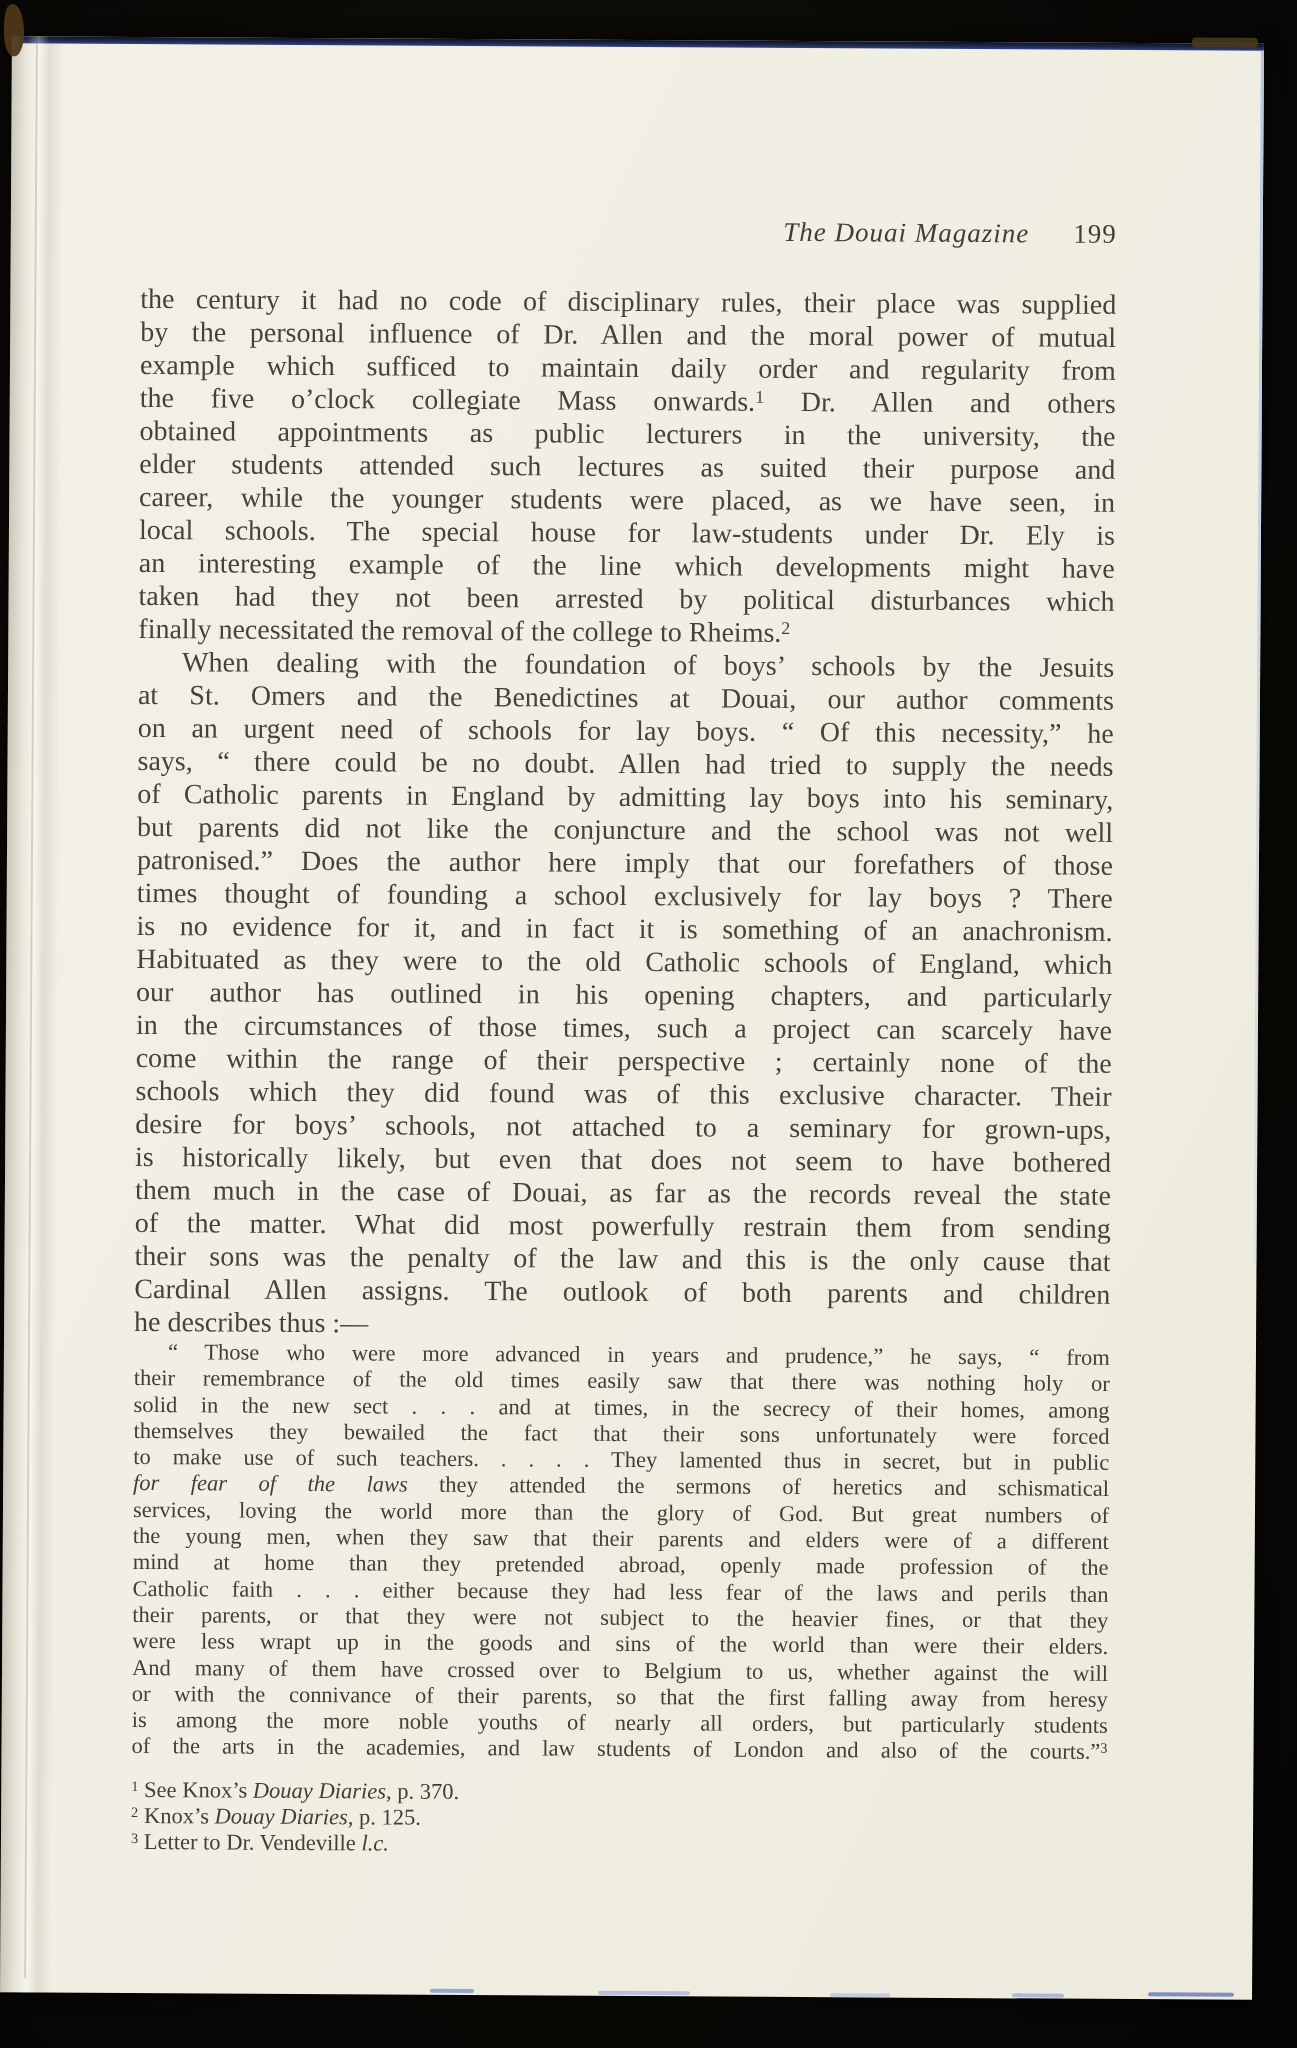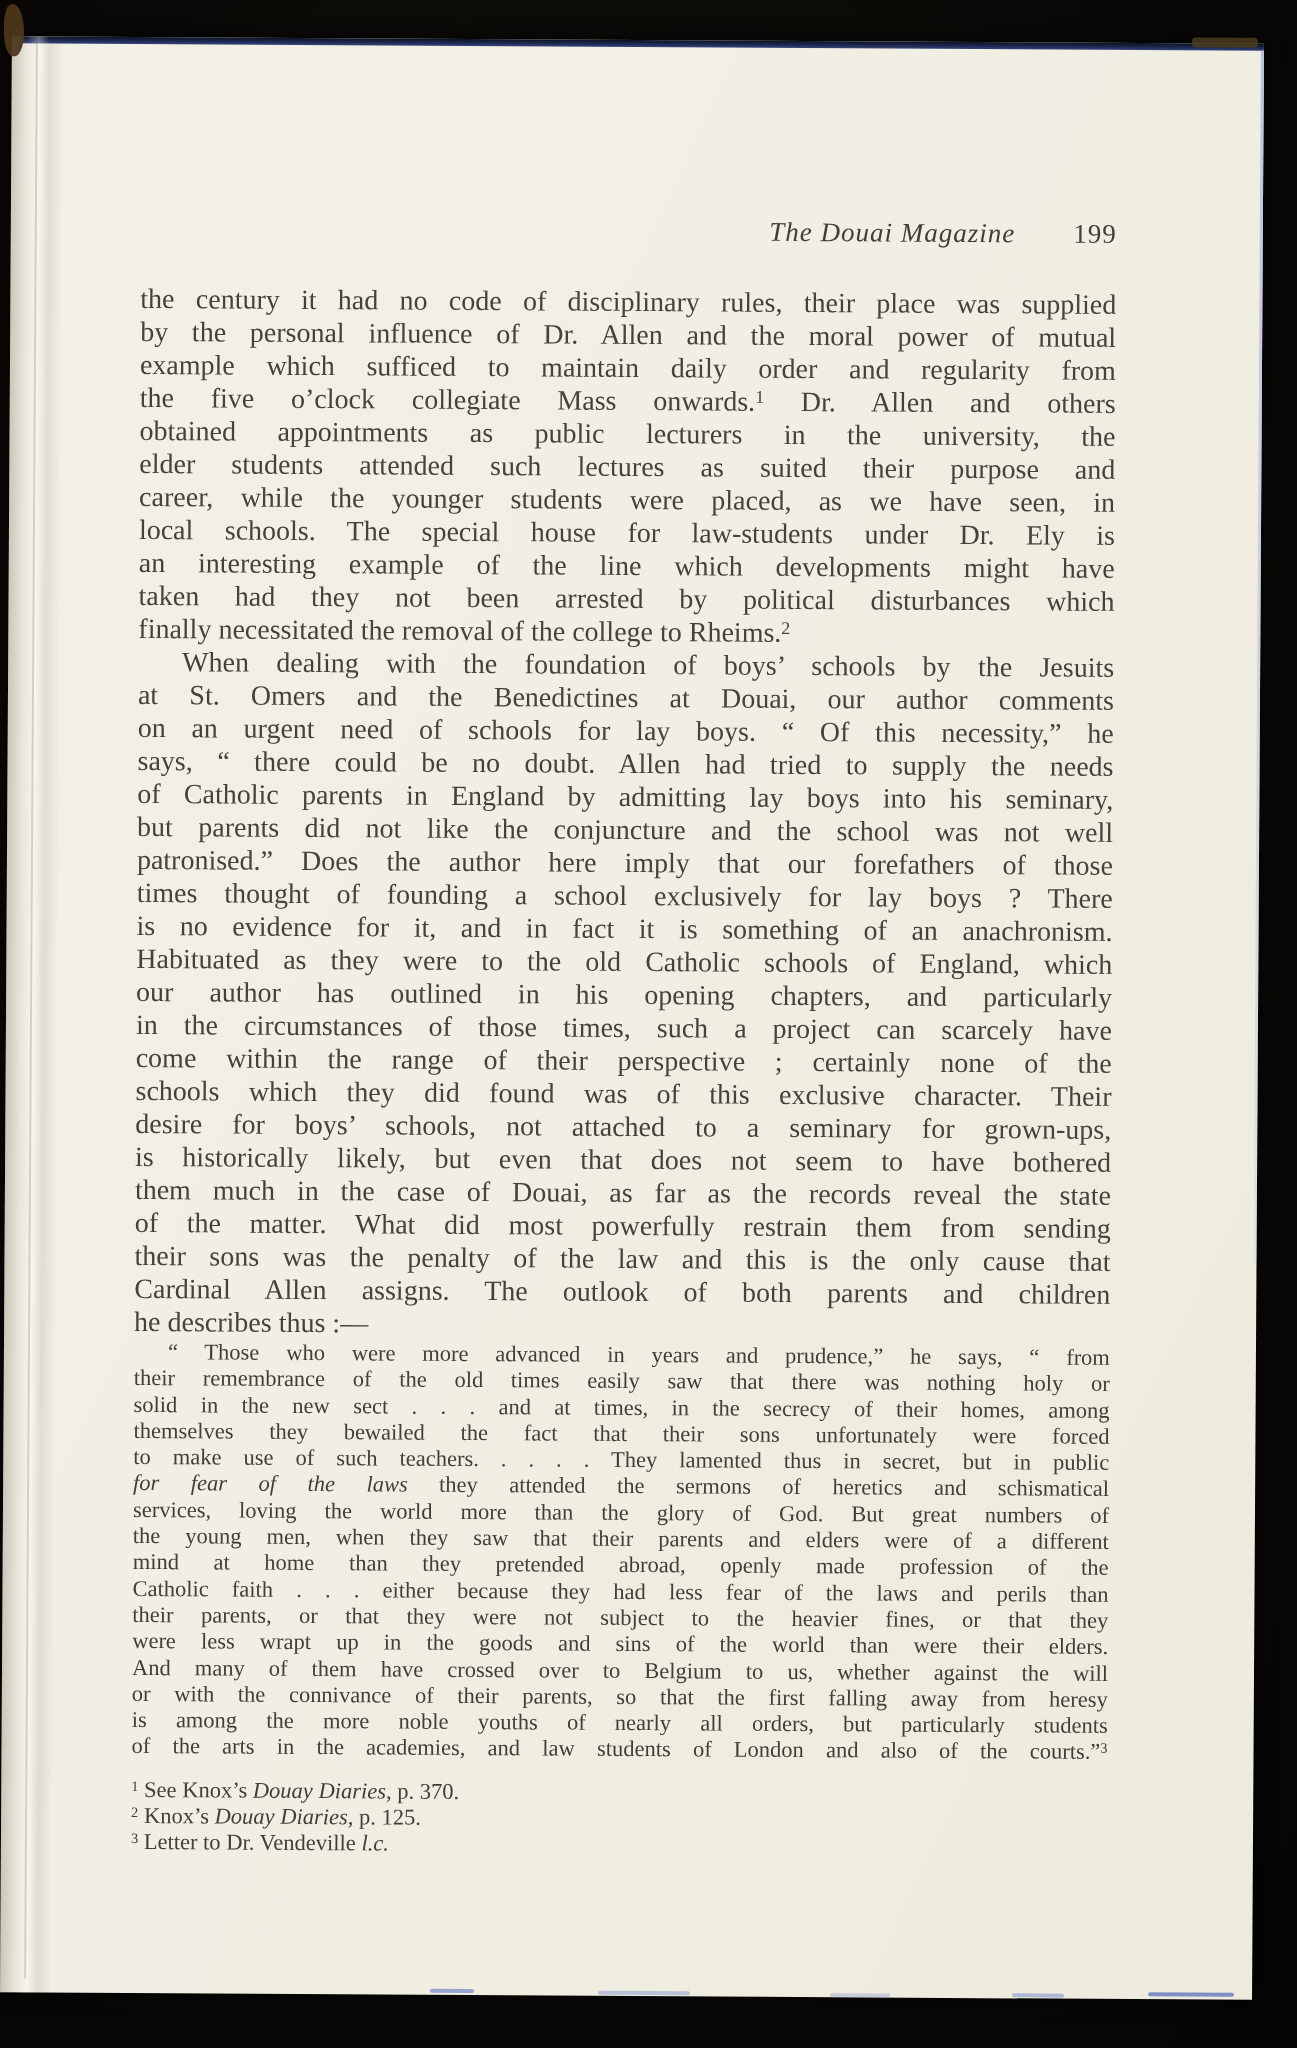--- a/index.html
+++ b/index.html
@@ -54,21 +54,21 @@
   .bs3 { left: 830px;  bottom: 0px; width: 60px;  background: rgba(150,162,214,0.45); }
   .bs4 { left: 1012px; bottom: 1px; width: 52px;  background: rgba(132,148,206,0.6); }
   .bs5 { left: 1148px; bottom: 3px; width: 86px;  background: rgba(108,126,194,0.85); }
 
   .running-header {
     position: absolute; left: 130px; top: 176px; width: 976px;
     text-align: right; color: #403e37; font-size: 27px;
     white-space: nowrap;
   }
   .running-header .title { font-style: italic; letter-spacing: 1px; }
-  .running-header .pagenum { font-style: normal; margin-left: 58px; letter-spacing: 1px; }
+  .running-header .pagenum { font-style: normal; margin-left: 44px; letter-spacing: 1px; }
 
   .text-column {
     position: absolute; left: 130px; top: 245px; width: 976px;
     color: #44423a;
   }
   .para { margin: 0; }
   .para.body  { font-size: 28px; line-height: 33px; }
   .para.quote { font-size: 22.5px; line-height: 26.3px; margin-top: 1px; color: #403e36; }
   .para.footnotes { font-size: 22.5px; line-height: 26.3px; margin-top: 17px; color: #403e36; }
   .line { text-align: justify; text-align-last: justify; }

